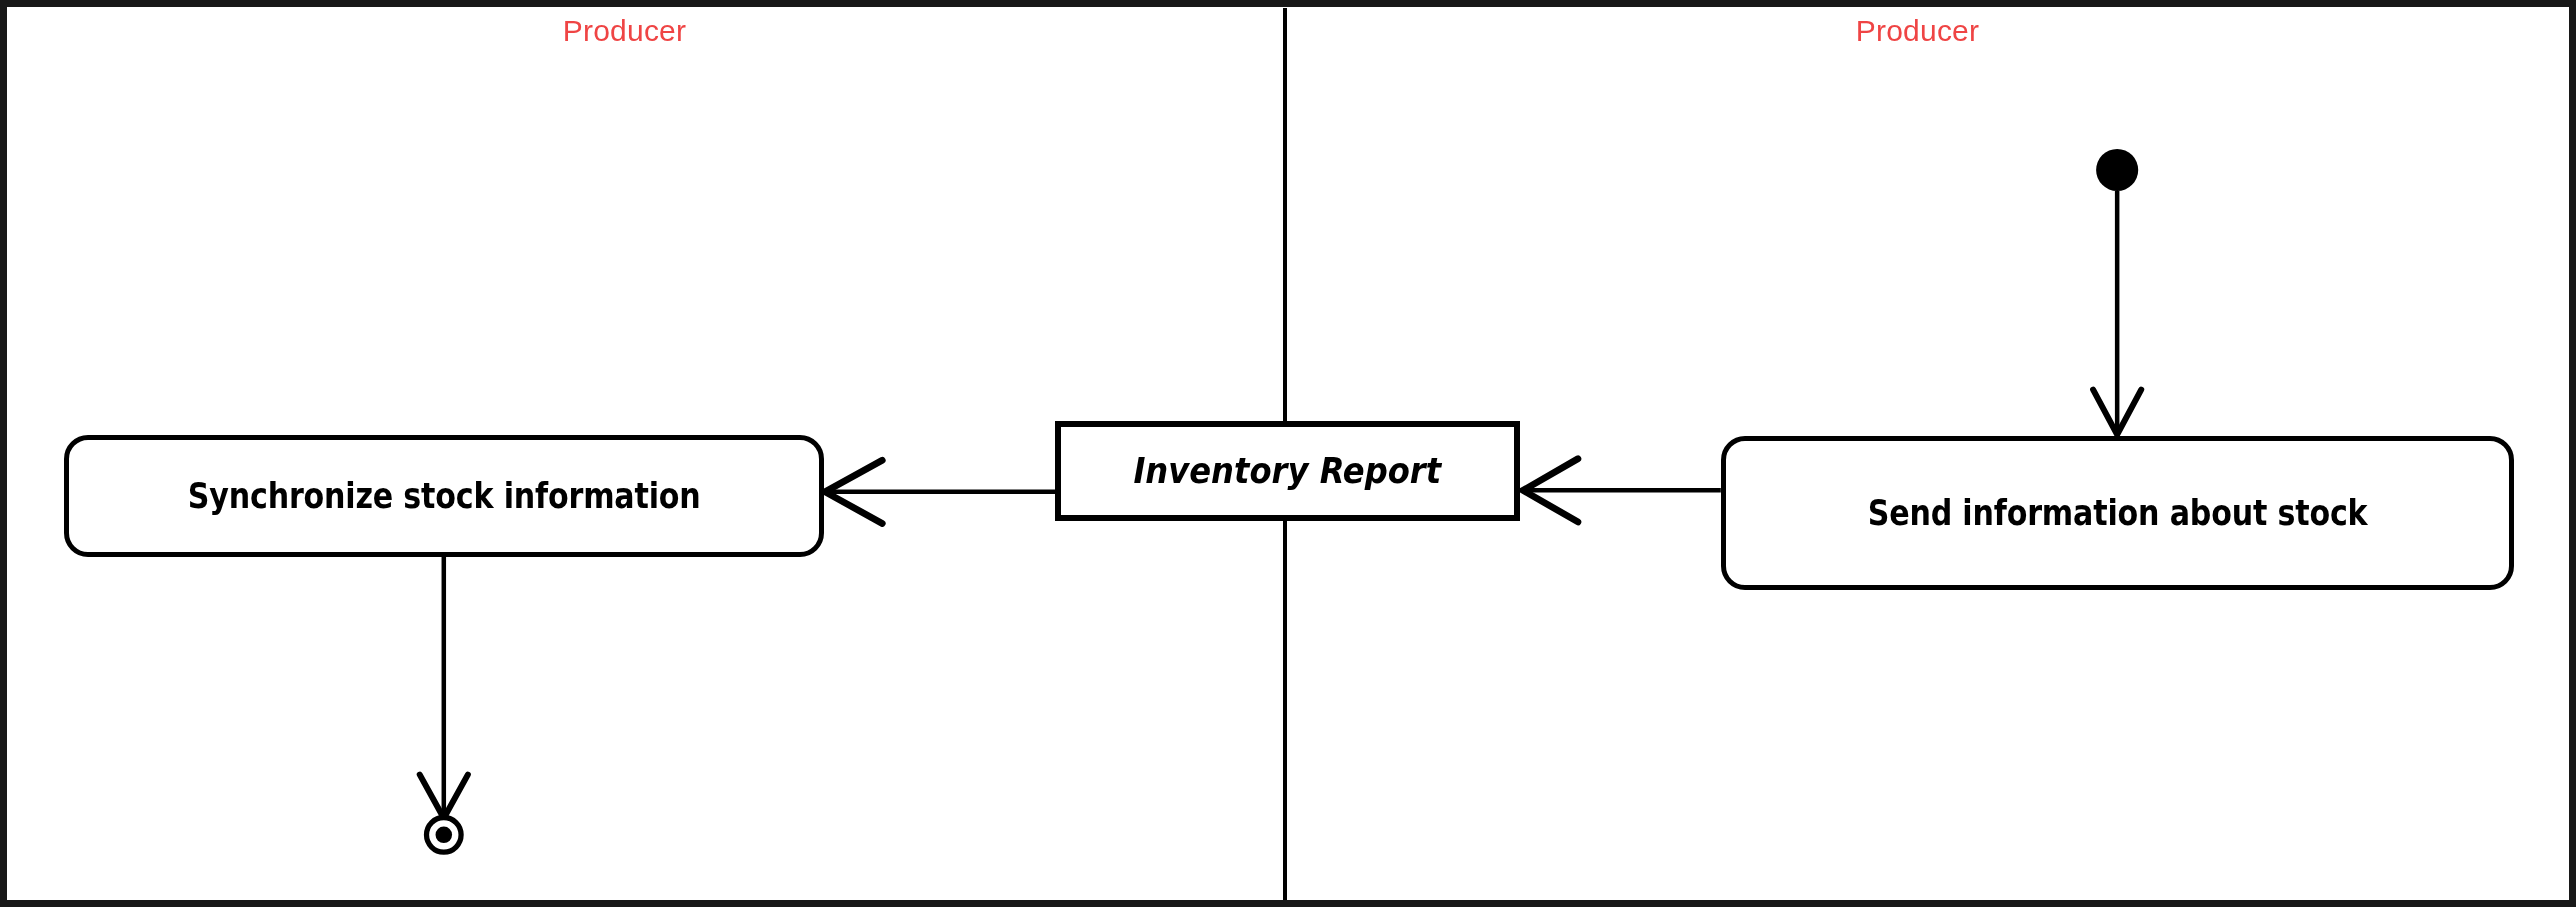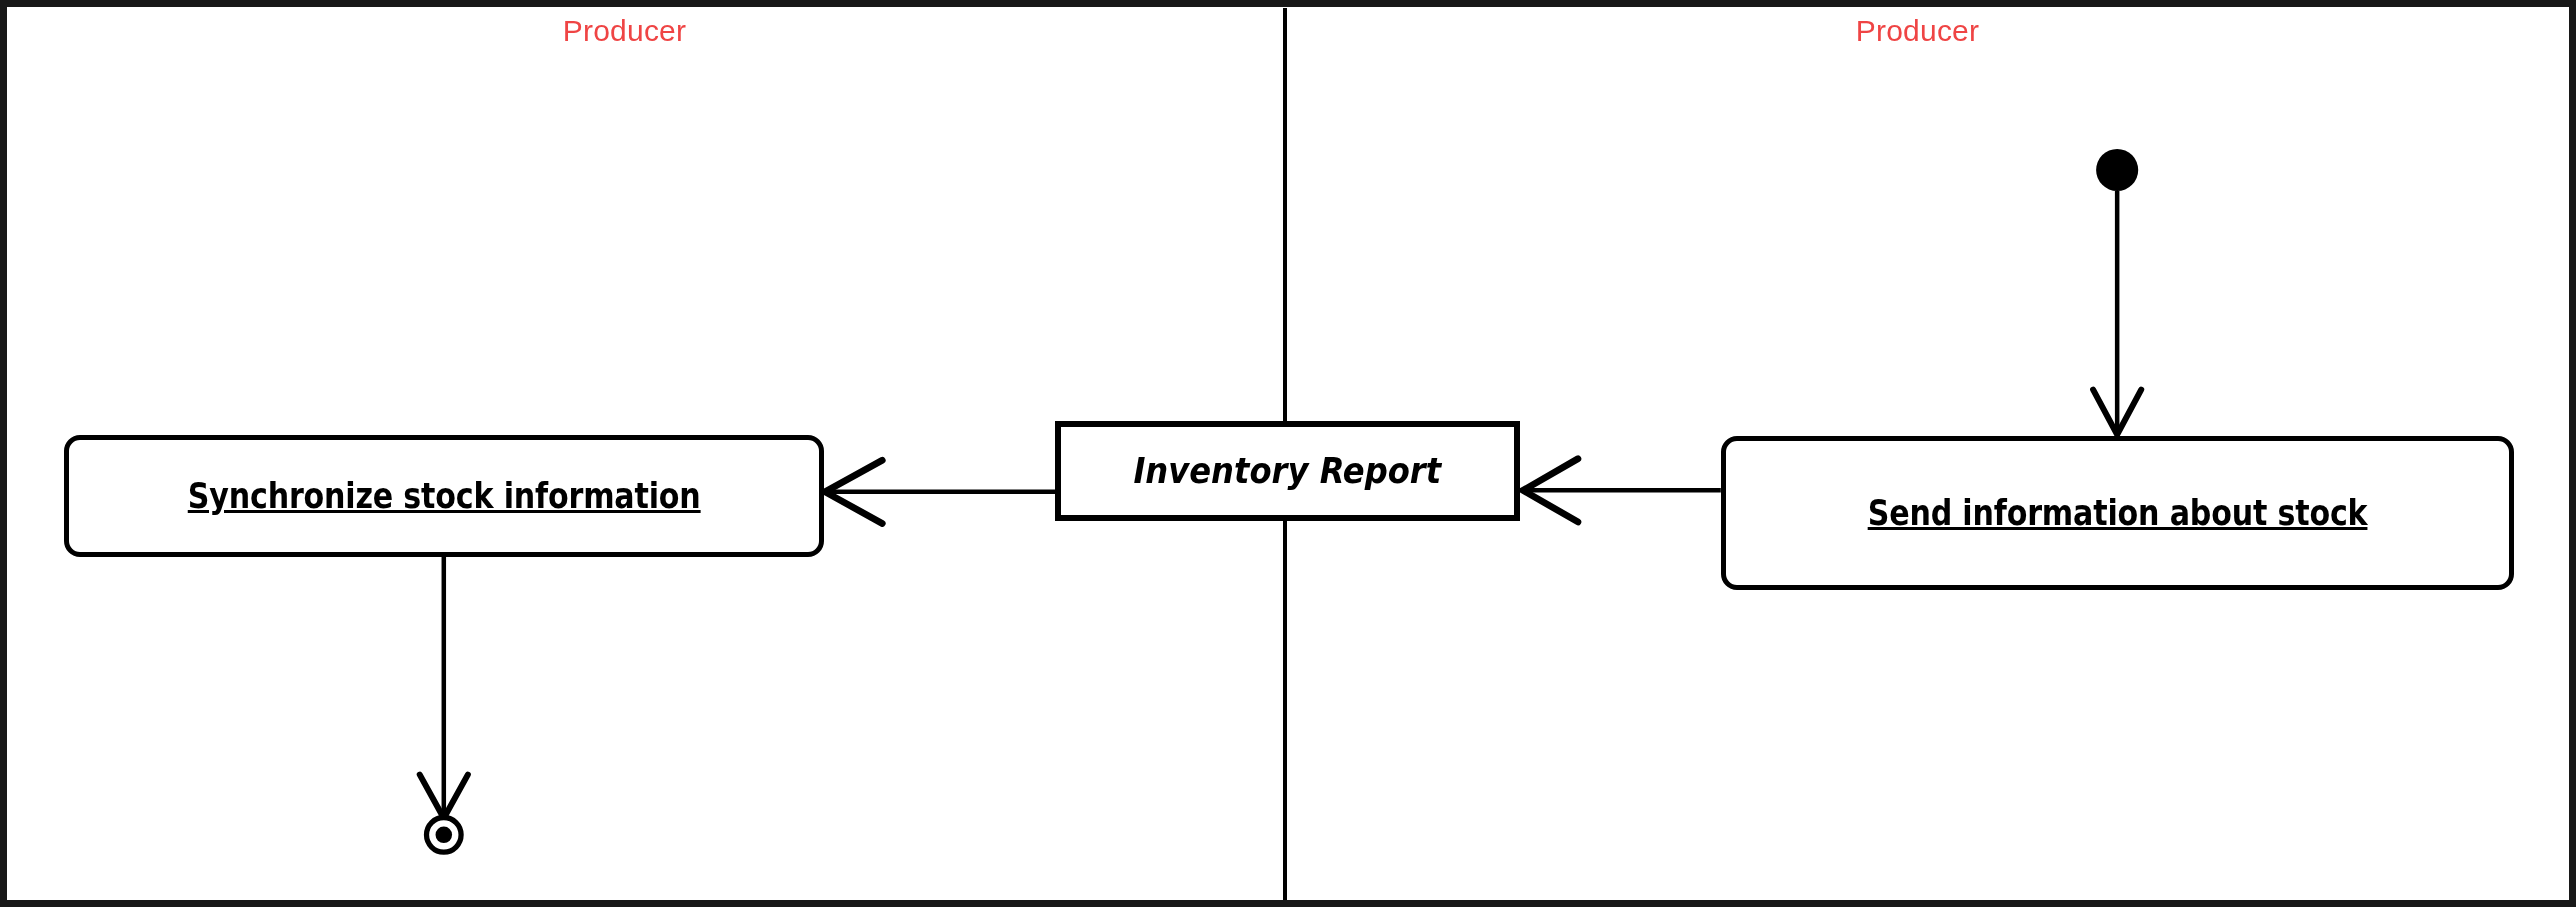--- a/index.html
+++ b/index.html
@@ -53,25 +53,24 @@
   }
   #partition-label-producer { left: 474px; width: 301px; }
   #partition-label-retailer { left: 1767px; width: 301px; }
 
   
   .action-node {
     position: absolute;
     box-sizing: border-box;
     background: #ffffff;
     border: 5.3px solid #000000;
-    border-radius: 16px;
+    border-radius: 24px;
     display: flex;
     align-items: center;
     justify-content: center;
-    text-decoration: underline;
   }
   .action-node-label {
     font-family: "DejaVu Sans", "Liberation Sans", sans-serif;
     font-size: 35px;
     font-weight: bold;
     color: #000000;
     white-space: nowrap;
     transform: scaleX(0.86);
     letter-spacing: -0.2px;
   }

